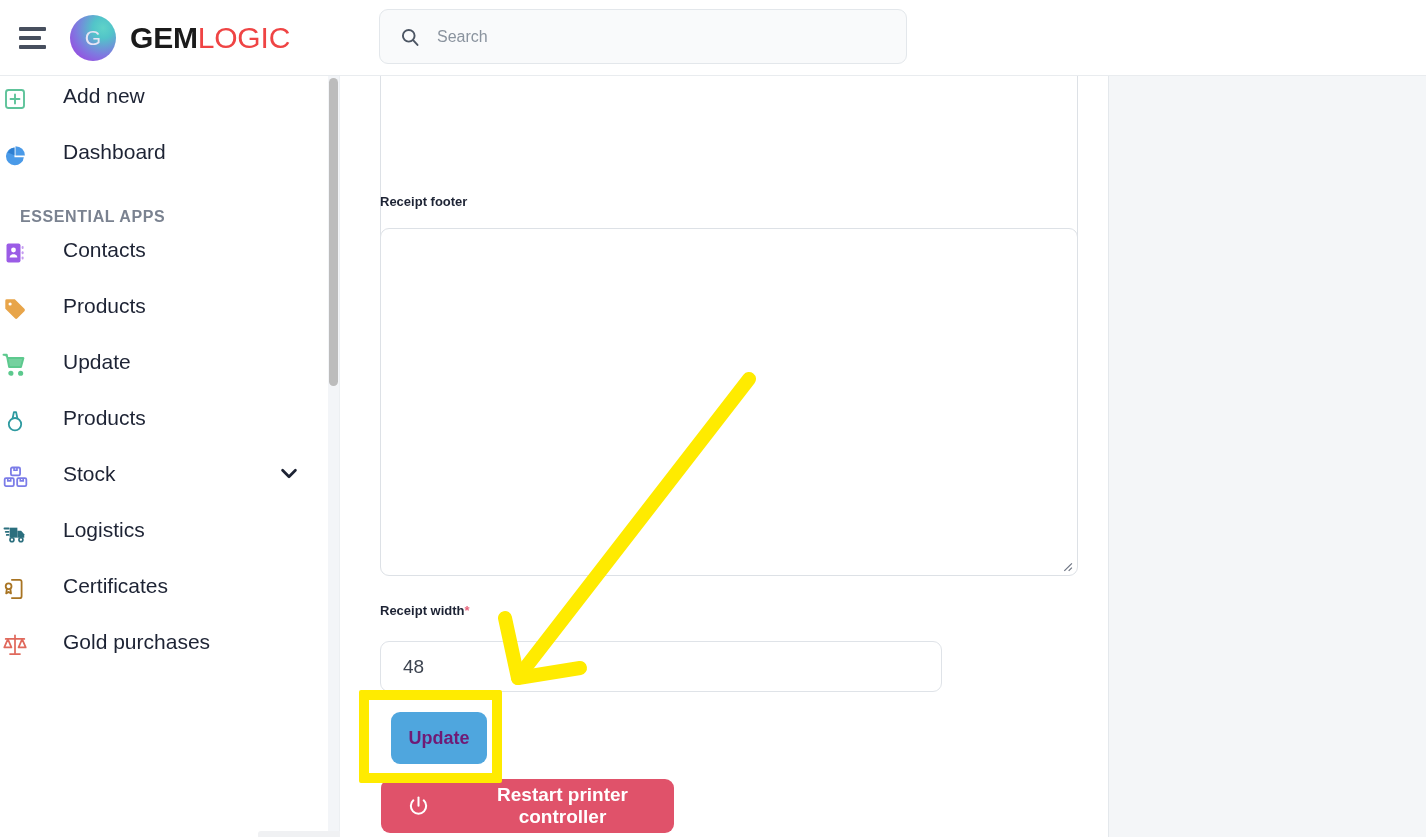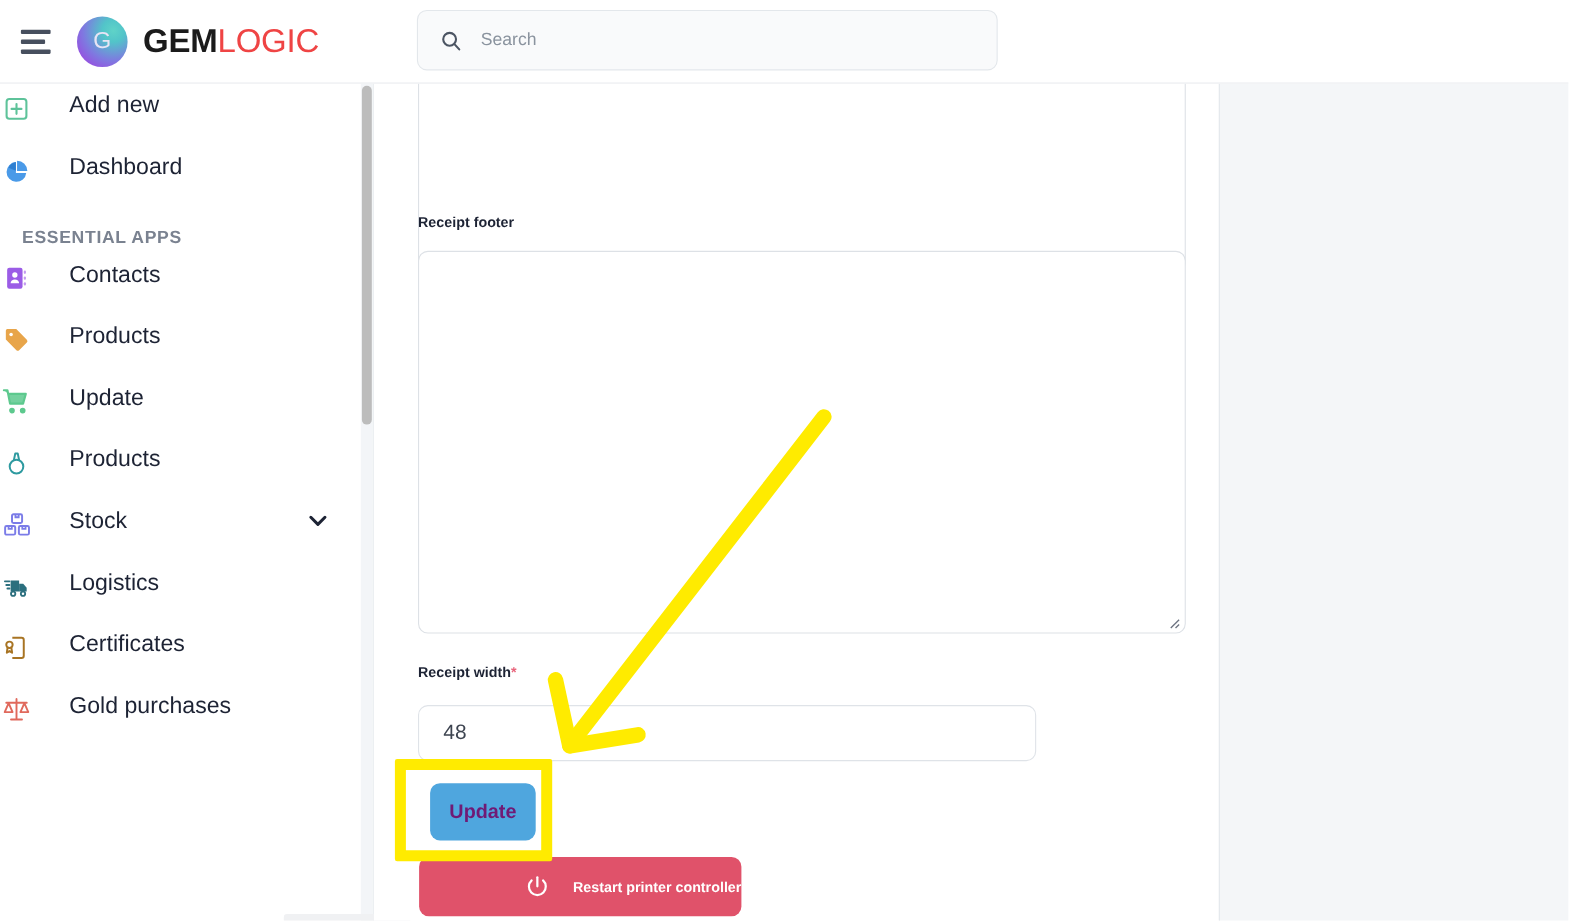--- a/index.html
+++ b/index.html
@@ -103,21 +103,21 @@
   }
   #btn-update {
     position:absolute; left:391px; top:712px; width:96px; height:52px;
     background:#4fa6de; color:#701a75; border:none; border-radius:9px;
     font-size:18px; font-weight:bold; cursor:pointer;
     font-family:"Liberation Sans", sans-serif;
   }
   #btn-restart {
     position:absolute; left:381px; top:779px; width:293px; height:54px;
     background:#e0526a; color:#ffffff; border:none; border-radius:9px;
-    font-size:13px; font-weight:bold; cursor:pointer;
+    font-size:19px; font-weight:bold; cursor:pointer;
     display:flex; align-items:center; padding-left:26px;
     font-family:"Liberation Sans", sans-serif;
     justify-content:flex-end;
   }
   #btn-restart .pwr { width:23px; height:23px; flex:none; }
   #btn-restart .rlbl { margin-left:21px; }
 
   
   #highlight-box {
     position:absolute; left:359px; top:690px; width:143px; height:93px;

